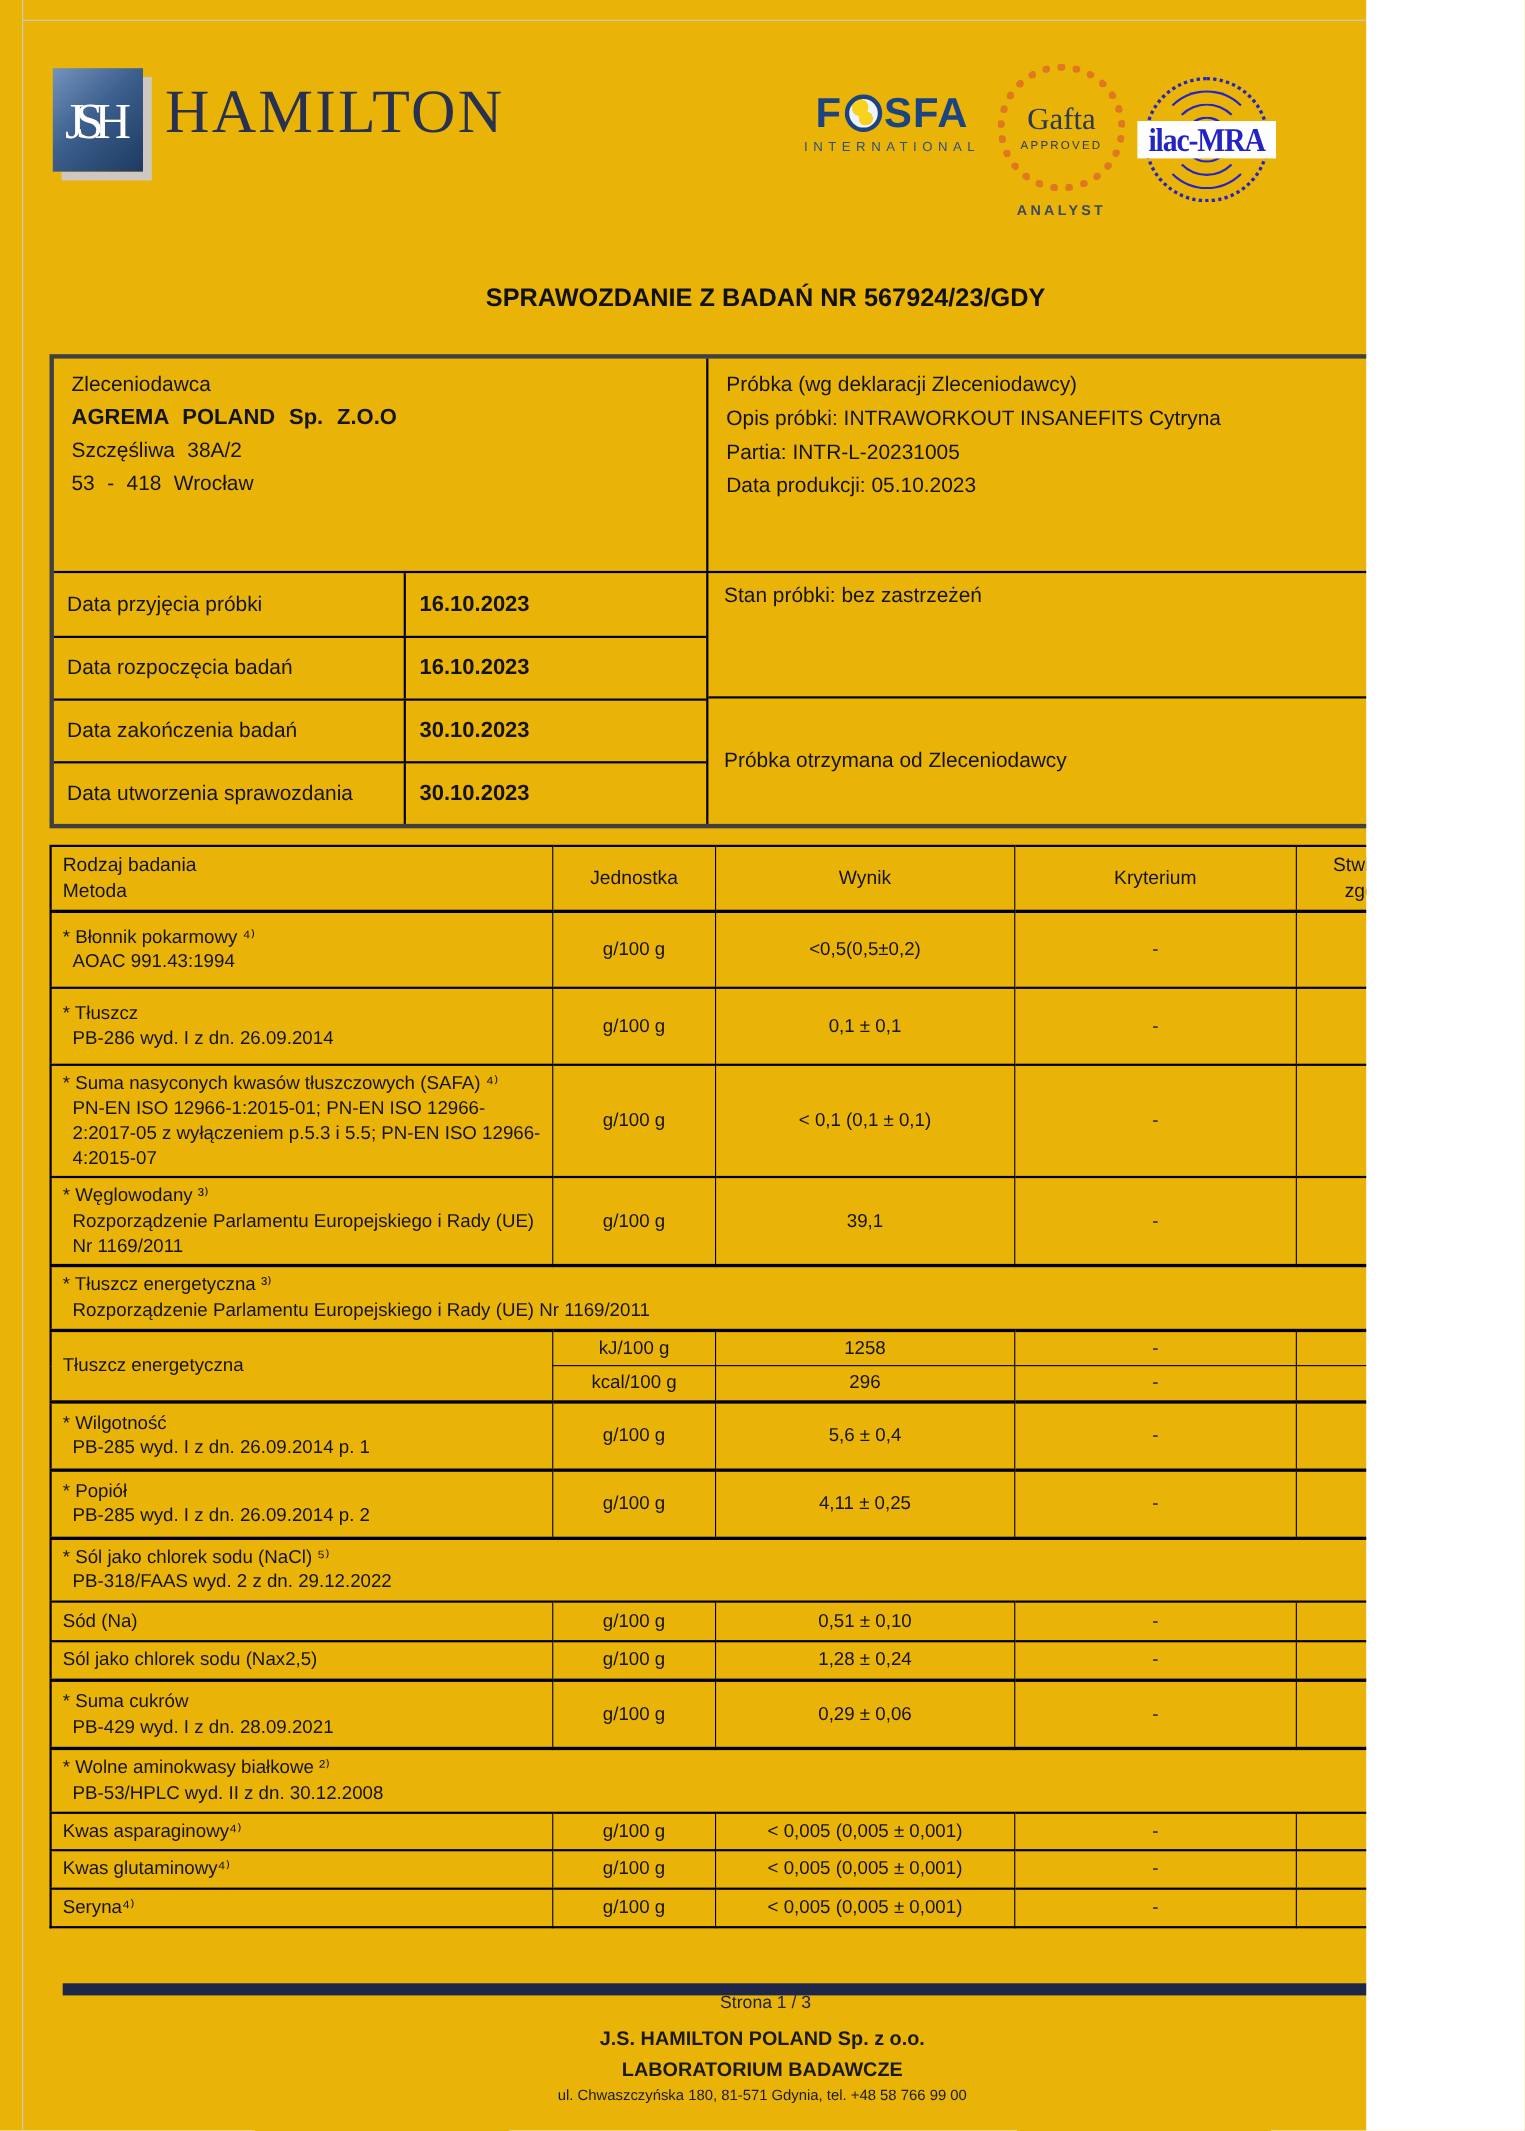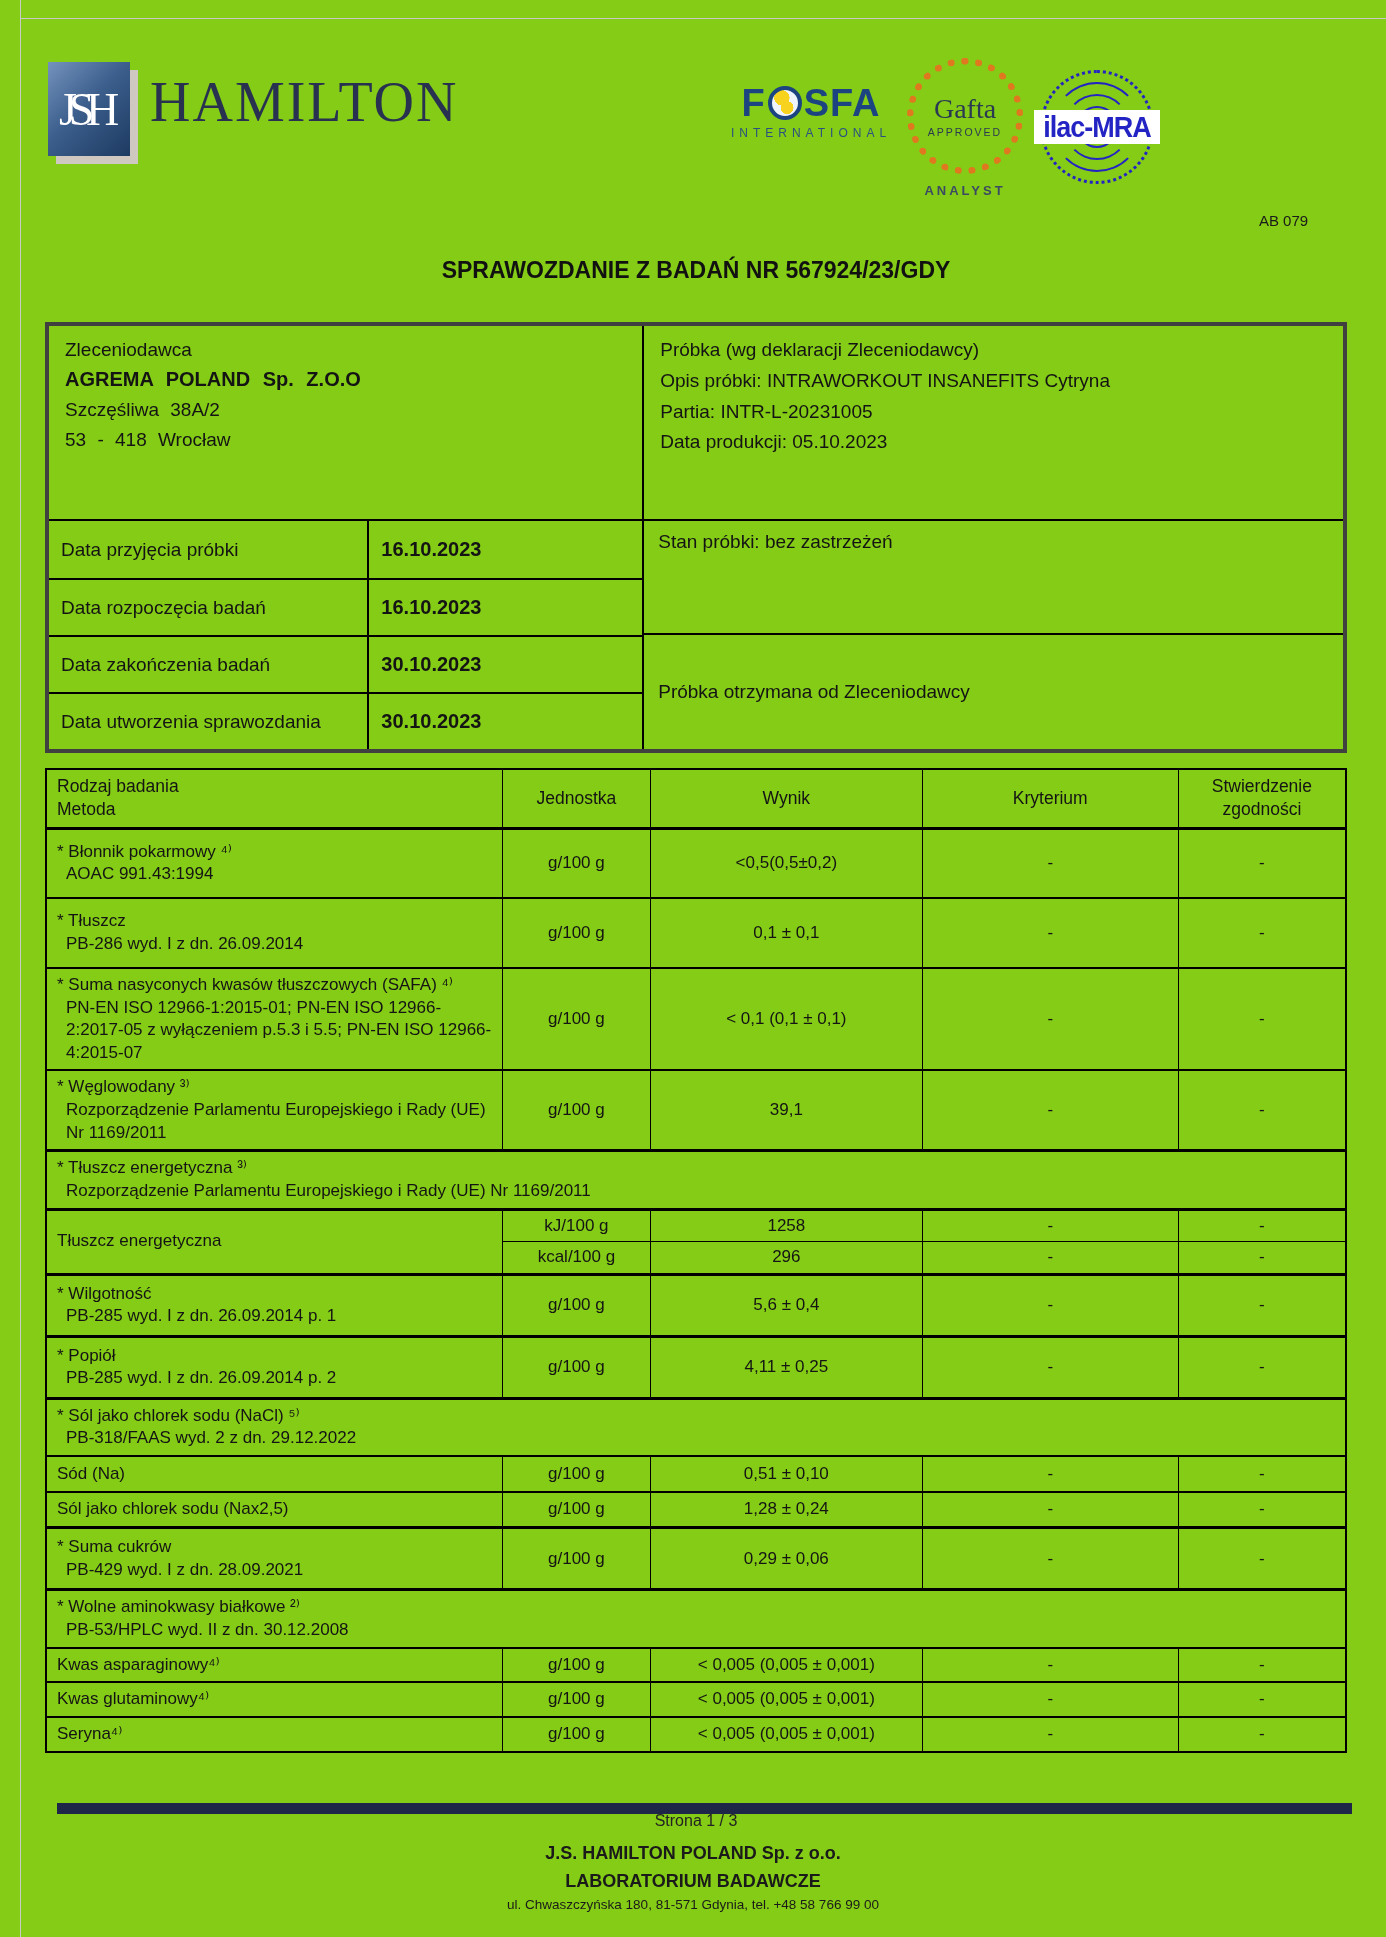--- a/index.html
+++ b/index.html
@@ -1,17 +1,17 @@
 <!DOCTYPE html>
 <html><head>
 <meta charset="utf-8">
 <style>
   html,body { margin:0; padding:0; background:#ffffff; }
   .page {
-    position:relative; width:1386px; height:1937px; background:#84cc16;
+    position:relative; width:1242px; height:1937px; background:#eab308;
     font-family:"Liberation Sans","DejaVu Sans",sans-serif; color:#141414; overflow:hidden;
   }
   .edge-v { position:absolute; left:20px; top:0; width:1px; height:1937px; background:#c9c9c9; }
   .edge-h { position:absolute; left:20px; top:18px; height:1px; width:1366px; background:#c9c9c9; }
 
   
   .jsh-logo {
     position:absolute; left:48px; top:62px; width:82px; height:94px;
     background:linear-gradient(135deg,#7593bd 0%,#3c5f8d 45%,#1d3a61 100%);
     box-shadow:8px 8px 0 #cfc8c0;
@@ -40,21 +40,21 @@
 
   .gafta { position:absolute; left:903px; top:58px; width:124px; text-align:center; }
   .gafta-circle {
     width:102px; height:102px; margin:0 auto; border-radius:50%;
     border:7px dotted #e0781f; display:flex; flex-direction:column; align-items:center; justify-content:center;
   }
   .gafta-name { font-family:"Liberation Serif","DejaVu Serif",serif; font-size:28px; color:#2b3a52; line-height:1; }
   .gafta-approved { font-size:10.5px; letter-spacing:2px; color:#2b3a52; margin-top:3px; }
   .gafta-analyst { margin-top:9px; font-size:13px; font-weight:bold; letter-spacing:3px; color:#3c4a63; }
 
-  .ilac { position:absolute; left:1040px; top:70px; width:114px; height:114px; }
+  .ilac { position:absolute; left:1040px; top:70px; width:114px; height:114px;font-family:Liberation Serif, serif; }
   .ilac-ring { position:absolute; left:0; top:0; right:0; bottom:0; border-radius:50%; border:3px dotted #2424c4; }
   .ilac-arc { position:absolute; border:2px solid rgba(0,0,0,0); border-top-color:#2424c4; border-bottom-color:#2424c4; border-radius:50%; }
   .a1 { left:12px; right:12px; top:12px; bottom:12px; }
   .a2 { left:24px; right:24px; top:24px; bottom:24px; }
   .a3 { left:36px; right:36px; top:36px; bottom:36px; }
   .ilac-band {
     position:absolute; left:-6px; right:-6px; top:50%; height:34px; transform:translateY(-50%);
     background:#ffffff; display:flex; align-items:center; justify-content:center;
   }
   .ilac-band span { font-size:27px; font-weight:bold; color:#2424c4; letter-spacing:-1px; transform:scaleY(1.12); }

